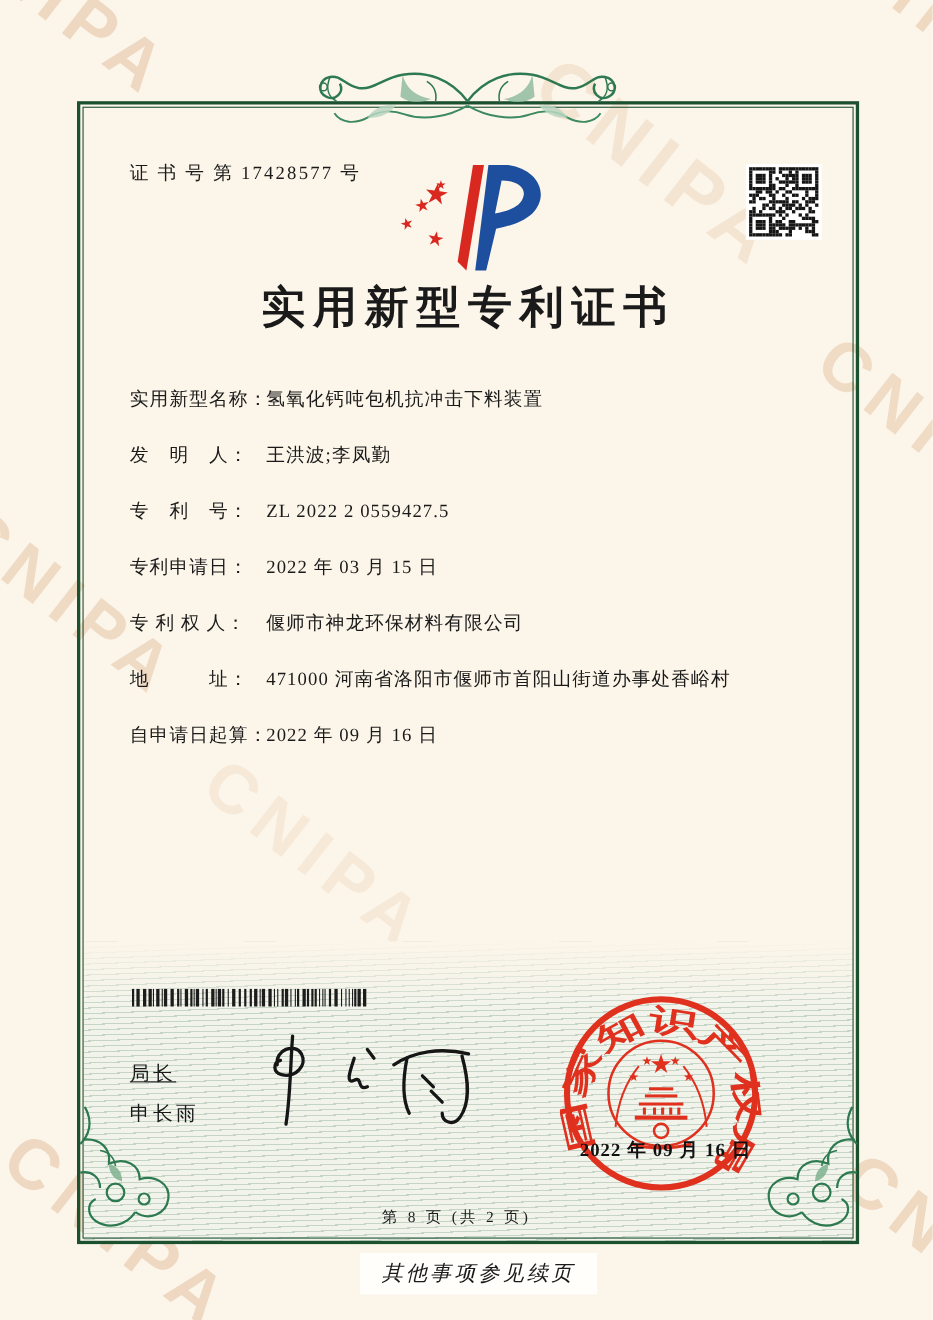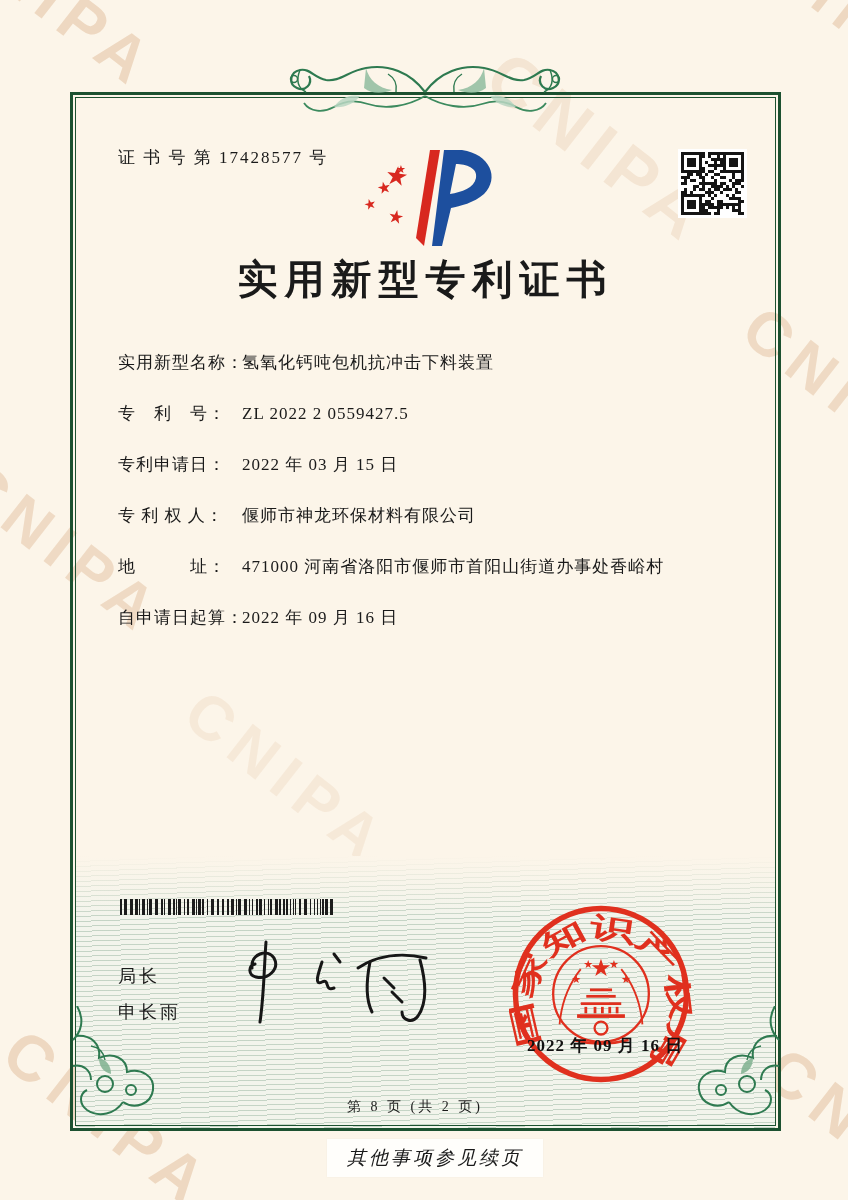--- a/index.html
+++ b/index.html
@@ -54,21 +54,21 @@
   .pair2{position:absolute;left:332px;top:0;}
 
   
   .body-text{position:absolute;left:118px;top:700px;width:616px;z-index:4;
              font-size:16.5px;line-height:27px;text-align:justify;font-style:italic;}
   .body-text p{margin:0;text-indent:2em;}
 
   
   .barcode{position:absolute;left:120px;top:899px;width:220px;height:16px;display:flex;z-index:4;}
   .barcode i{display:block;height:100%;background:#1c1c1c;flex:none;}
-  .officer-title{position:absolute;left:118px;top:964px;font-size:18px;letter-spacing:3px;z-index:5;}
+  .officer-title{position:absolute;left:118px;top:964px;font-size:18px;letter-spacing:3px;z-index:5;text-decoration:underline;}
   .officer-name{position:absolute;left:118px;top:1000px;font-size:18px;letter-spacing:3px;z-index:5;}
   .signature{position:absolute;left:230px;top:928px;z-index:5;}
   .seal{position:absolute;left:509px;top:902px;width:184px;height:184px;z-index:5;}
   .seal-date{position:absolute;left:527px;top:1034px;font-size:17px;font-weight:600;
              letter-spacing:1px;color:#111;z-index:6;}
   .page-info{position:absolute;left:70px;top:1098px;width:690px;text-align:center;
              font-size:14px;letter-spacing:3px;z-index:4;}
   .continuation{position:absolute;left:327px;top:1139px;background:#fffefb;padding:6px 20px;
                 font-size:19px;letter-spacing:3px;font-style:italic;z-index:4;
                 box-shadow:0 0 2px rgba(0,0,0,.04);}
@@ -589,20 +589,23 @@
       <i></i>
       <i class="on"></i>
       <i class="on"></i>
     </div>
 
   <div class="title">实用新型专利证书</div>
 
   <div class="fields">
     <div class="row">
       <span class="lbl">实用新型名称：</span><span class="val">氢氧化钙吨包机抗冲击下料装置</span>
+    </div>
+    <div class="row">
+      <span class="lbl">发　明　人：</span><span class="val">王洪波;李凤勤</span>
     </div>
     <div class="row">
       <span class="lbl">专　利　号：</span><span class="val">ZL 2022 2 0559427.5</span>
     </div>
     <div class="row">
       <span class="lbl">专利申请日：</span><span class="val">2022 年 03 月 15 日</span>
     </div>
     <div class="row">
       <span class="lbl">专 利 权 人：</span><span class="val">偃师市神龙环保材料有限公司</span>
     </div>

